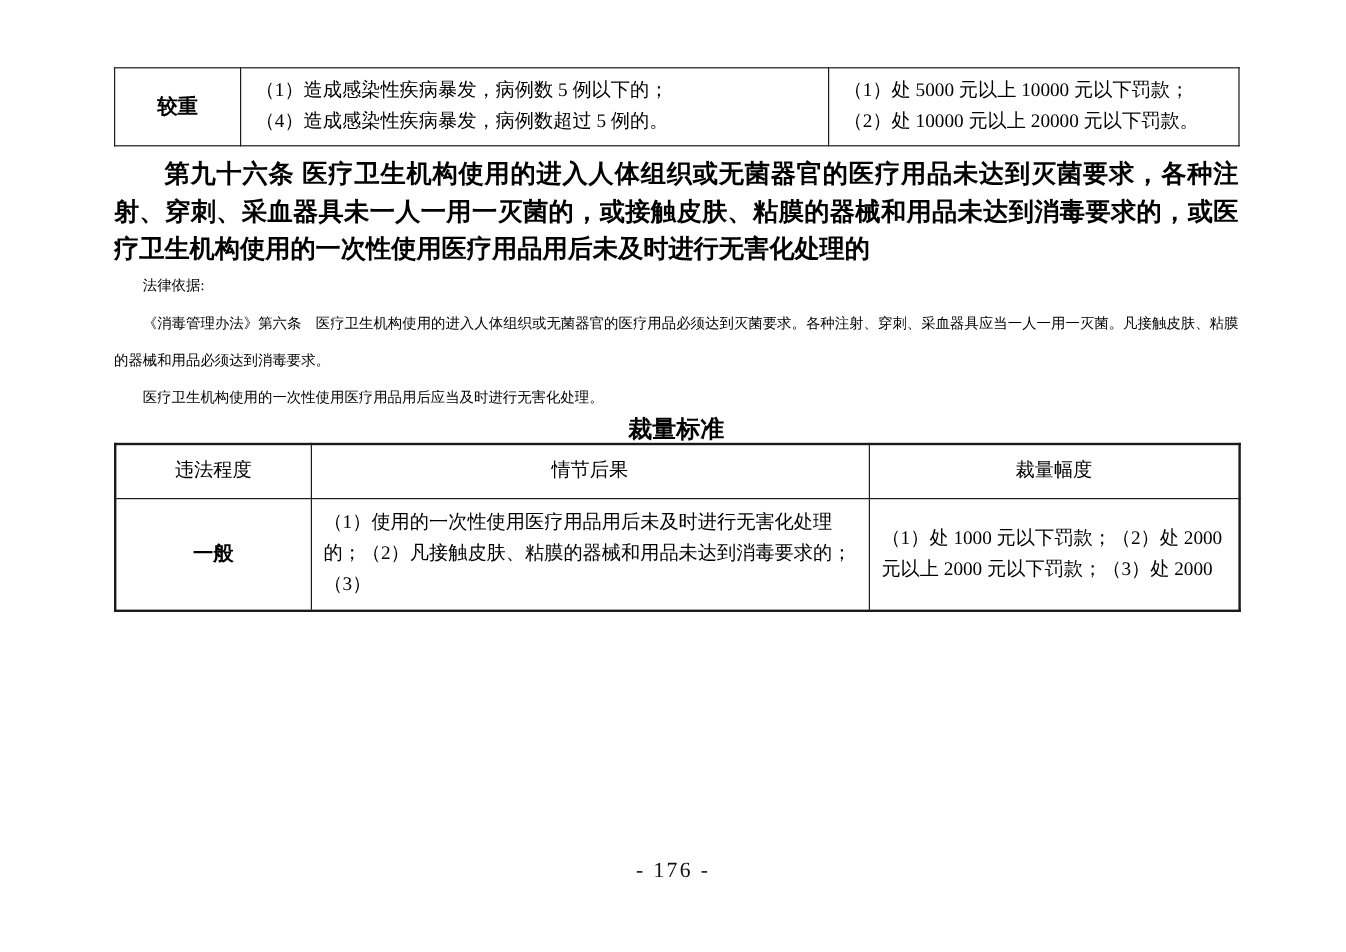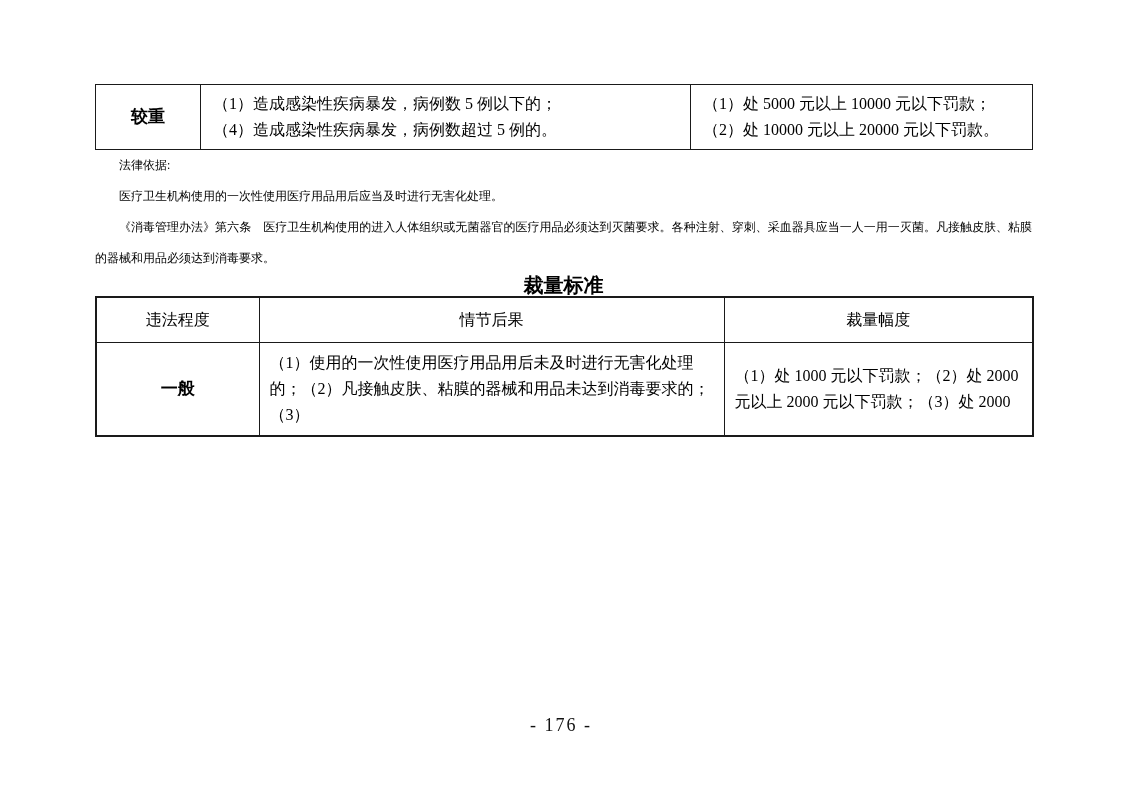--- a/index.html
+++ b/index.html
@@ -31,21 +31,21 @@
   }
   table.doc-table td, table.doc-table th {
     border: 1px solid #1a1a1a;
     vertical-align: middle;
     font-size: 16px;
     line-height: 26px;
     font-weight: normal;
   }
   
   .top-table {
-    margin-top: 84px;
+    margin-top: 56px;
     border: 1.5px solid #1a1a1a;
     padding-left: 40px;
   }
   .top-table td { padding: 6px 12px; }
   .top-table .level-cell {
     text-align: center;
     font-family: "Liberation Sans", sans-serif;
     font-weight: bold;
     font-size: 17px;
     padding: 6px 2px;
@@ -137,24 +137,25 @@
           <div>（4）造成感染性疾病暴发，病例数超过 5 例的。</div>
         </td>
         <td>
           <div>（1）处 5000 元以上 10000 元以下罚款；</div>
           <div>（2）处 10000 元以上 20000 元以下罚款。</div>
         </td>
       </tr>
     </tbody>
       </table>
 
+    <p class="article-heading">第九十六条 医疗卫生机构使用的进入人体组织或无菌器官的医疗用品未达到灭菌要求，各种注射、穿刺、采血器具未一人一用一灭菌的，或接触皮肤、粘膜的器械和用品未达到消毒要求的，或医疗卫生机构使用的一次性使用医疗用品用后未及时进行无害化处理的</p>
 
     <p class="body-par">法律依据:</p>
+    <p class="body-par">《消毒管理办法》第六条　医疗卫生机构使用的进入人体组织或无菌器官的医疗用品必须达到灭菌要求。各种注射、穿刺、采血器具应当一人一用一灭菌。凡接触皮肤、粘膜的器械和用品必须达到消毒要求。</p>
     <p class="body-par">医疗卫生机构使用的一次性使用医疗用品用后应当及时进行无害化处理。</p>
-    <p class="body-par">《消毒管理办法》第六条　医疗卫生机构使用的进入人体组织或无菌器官的医疗用品必须达到灭菌要求。各种注射、穿刺、采血器具应当一人一用一灭菌。凡接触皮肤、粘膜的器械和用品必须达到消毒要求。</p>
 
     <div class="table-title">裁量标准</div>
 
     <table class="doc-table main-table">
       <colgroup>
         <col class="col-level">
           <col class="col-cons">
           <col class="col-range">
       </colgroup>
       <tbody>

